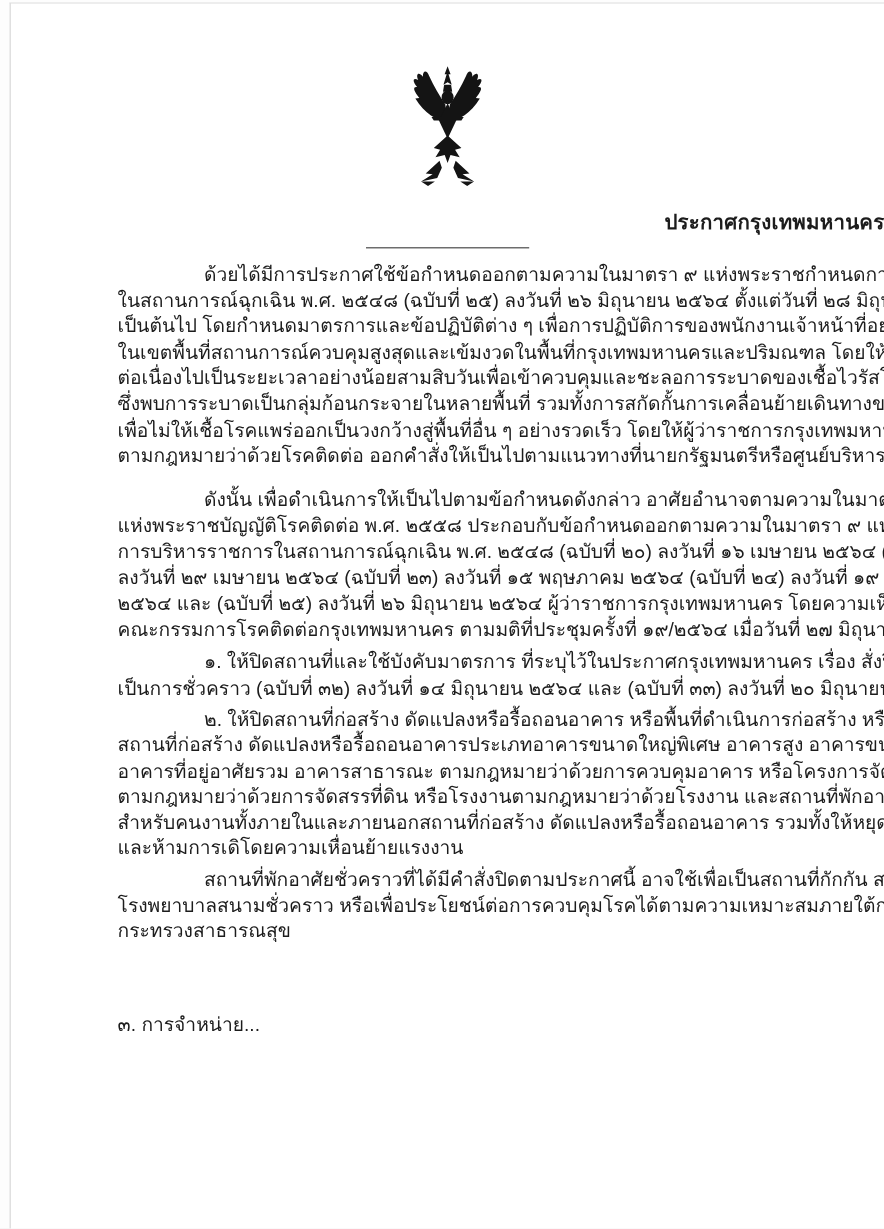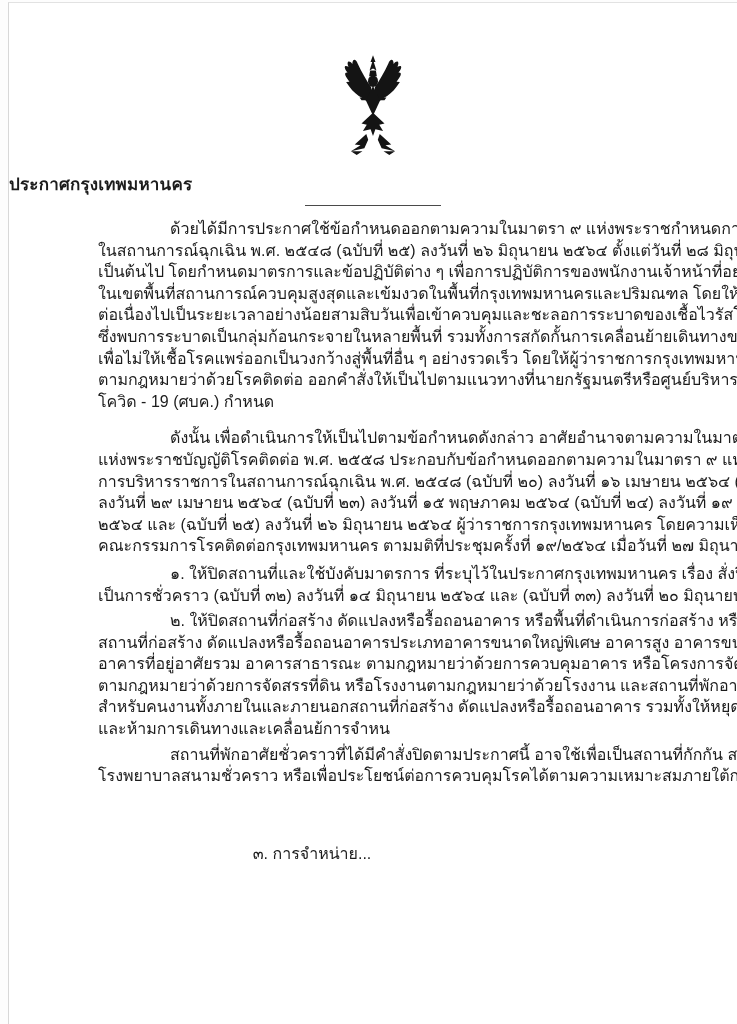--- a/index.html
+++ b/index.html
@@ -31,21 +31,21 @@
   }
   .emblem-wrap {
     margin-top: 50px;
     text-align: center;
   }
   .emblem-wrap svg {
     width: 96px;
     height: 112px;
   }
   .title-block {
-    text-align: left;
+    text-align: right;
     margin-top: 4px;
     font-size: 17px;
     font-weight: 600;
     line-height: 23px;
     letter-spacing: 0.2px;
   }
   .divider {
     width: 136px;
     margin: 9px auto 0 auto;
     border: 0;
@@ -57,21 +57,21 @@
     line-height: 21.6px;
   }
   .para { margin: 0; }
   .para.gap-lg { margin-top: 15px; }
   .para.gap-sm { margin-top: 6px; }
   .para.gap-xs { margin-top: 4px; }
   .line { white-space: nowrap; }
   .line.indent { padding-left: 72px; }
   .continuation {
     margin-top: 56px;
-    text-align: center;
+    text-align: left;
     padding-right: 144px;
     font-size: 16px;
   }
 </style>
 </head>
 <body>
 
 <div class="photo">
   <div class="paper">
 
@@ -112,44 +112,44 @@
     <div class="body-text">
       <div class="para">
           <div class="line indent">ด้วยได้มีการประกาศใช้ข้อกำหนดออกตามความในมาตรา ๙ แห่งพระราชกำหนดการบริหารราชการ</div>
           <div class="line">ในสถานการณ์ฉุกเฉิน พ.ศ. ๒๕๔๘ (ฉบับที่ ๒๕) ลงวันที่ ๒๖ มิถุนายน ๒๕๖๔ ตั้งแต่วันที่ ๒๘ มิถุนายน ๒๕๖๔</div>
           <div class="line">เป็นต้นไป โดยกำหนดมาตรการและข้อปฏิบัติต่าง ๆ เพื่อการปฏิบัติการของพนักงานเจ้าหน้าที่อย่างเร่งด่วน</div>
           <div class="line">ในเขตพื้นที่สถานการณ์ควบคุมสูงสุดและเข้มงวดในพื้นที่กรุงเทพมหานครและปริมณฑล โดยให้ดำเนินการ</div>
           <div class="line">ต่อเนื่องไปเป็นระยะเวลาอย่างน้อยสามสิบวันเพื่อเข้าควบคุมและชะลอการระบาดของเชื้อไวรัสโควิด - 19</div>
           <div class="line">ซึ่งพบการระบาดเป็นกลุ่มก้อนกระจายในหลายพื้นที่ รวมทั้งการสกัดกั้นการเคลื่อนย้ายเดินทางของกลุ่มเสี่ยง</div>
           <div class="line">เพื่อไม่ให้เชื้อโรคแพร่ออกเป็นวงกว้างสู่พื้นที่อื่น ๆ อย่างรวดเร็ว โดยให้ผู้ว่าราชการกรุงเทพมหานคร อาศัยอำนาจ</div>
           <div class="line">ตามกฎหมายว่าด้วยโรคติดต่อ ออกคำสั่งให้เป็นไปตามแนวทางที่นายกรัฐมนตรีหรือศูนย์บริหารสถานการณ์</div>
-          <div class="line">โควิด - 19 (ศบค.) กำหนด</div>
         </div>
       <div class="para gap-lg">
           <div class="line indent">ดังนั้น เพื่อดำเนินการให้เป็นไปตามข้อกำหนดดังกล่าว อาศัยอำนาจตามความในมาตรา ๓๕ (๑)</div>
           <div class="line">แห่งพระราชบัญญัติโรคติดต่อ พ.ศ. ๒๕๕๘ ประกอบกับข้อกำหนดออกตามความในมาตรา ๙ แห่งพระราชกำหนด</div>
           <div class="line">การบริหารราชการในสถานการณ์ฉุกเฉิน พ.ศ. ๒๕๔๘ (ฉบับที่ ๒๐) ลงวันที่  ๑๖ เมษายน ๒๕๖๔ (ฉบับที่ ๒๒)</div>
           <div class="line">ลงวันที่ ๒๙ เมษายน ๒๕๖๔ (ฉบับที่ ๒๓) ลงวันที่ ๑๕ พฤษภาคม ๒๕๖๔ (ฉบับที่ ๒๔) ลงวันที่ ๑๙ มิถุนายน</div>
           <div class="line">๒๕๖๔ และ (ฉบับที่ ๒๕) ลงวันที่ ๒๖ มิถุนายน ๒๕๖๔ ผู้ว่าราชการกรุงเทพมหานคร โดยความเห็นชอบของ</div>
           <div class="line">คณะกรรมการโรคติดต่อกรุงเทพมหานคร ตามมติที่ประชุมครั้งที่ ๑๙/๒๕๖๔ เมื่อวันที่ ๒๗ มิถุนายน ๒๕๖๔</div>
         </div>
       <div class="para gap-sm">
           <div class="line indent">๑. ให้ปิดสถานที่และใช้บังคับมาตรการ ที่ระบุไว้ในประกาศกรุงเทพมหานคร เรื่อง สั่งปิดสถานที่</div>
           <div class="line">เป็นการชั่วคราว (ฉบับที่ ๓๒) ลงวันที่ ๑๔ มิถุนายน ๒๕๖๔ และ (ฉบับที่ ๓๓) ลงวันที่ ๒๐ มิถุนายน ๒๕๖๔</div>
         </div>
       <div class="para gap-xs">
           <div class="line indent">๒. ให้ปิดสถานที่ก่อสร้าง ดัดแปลงหรือรื้อถอนอาคาร หรือพื้นที่ดำเนินการก่อสร้าง หรือ</div>
           <div class="line">สถานที่ก่อสร้าง ดัดแปลงหรือรื้อถอนอาคารประเภทอาคารขนาดใหญ่พิเศษ อาคารสูง อาคารขนาดใหญ่</div>
           <div class="line">อาคารที่อยู่อาศัยรวม อาคารสาธารณะ ตามกฎหมายว่าด้วยการควบคุมอาคาร หรือโครงการจัดสรรทุกประเภท</div>
           <div class="line">ตามกฎหมายว่าด้วยการจัดสรรที่ดิน หรือโรงงานตามกฎหมายว่าด้วยโรงงาน และสถานที่พักอาศัยชั่วคราว</div>
           <div class="line">สำหรับคนงานทั้งภายในและภายนอกสถานที่ก่อสร้าง ดัดแปลงหรือรื้อถอนอาคาร รวมทั้งให้หยุดงานก่อสร้าง</div>
-          <div class="line">และห้ามการเดินทางและเคลื่อนย้การจำหน</div>
+          <div class="line">และห้ามการเดิโดยความเหื่อนย้ายแรงงาน</div>
         </div>
       <div class="para gap-xs">
           <div class="line indent">สถานที่พักอาศัยชั่วคราวที่ได้มีคำสั่งปิดตามประกาศนี้ อาจใช้เพื่อเป็นสถานที่กักกัน สถานพยาบาล</div>
           <div class="line">โรงพยาบาลสนามชั่วคราว หรือเพื่อประโยชน์ต่อการควบคุมโรคได้ตามความเหมาะสมภายใต้การกำกับของ</div>
+          <div class="line">กระทรวงสาธารณสุข</div>
         </div>
 
       <div class="continuation">๓. การจำหน่าย...</div>
     </div>
 
   </div>
 </div>
 
 </body></html>

